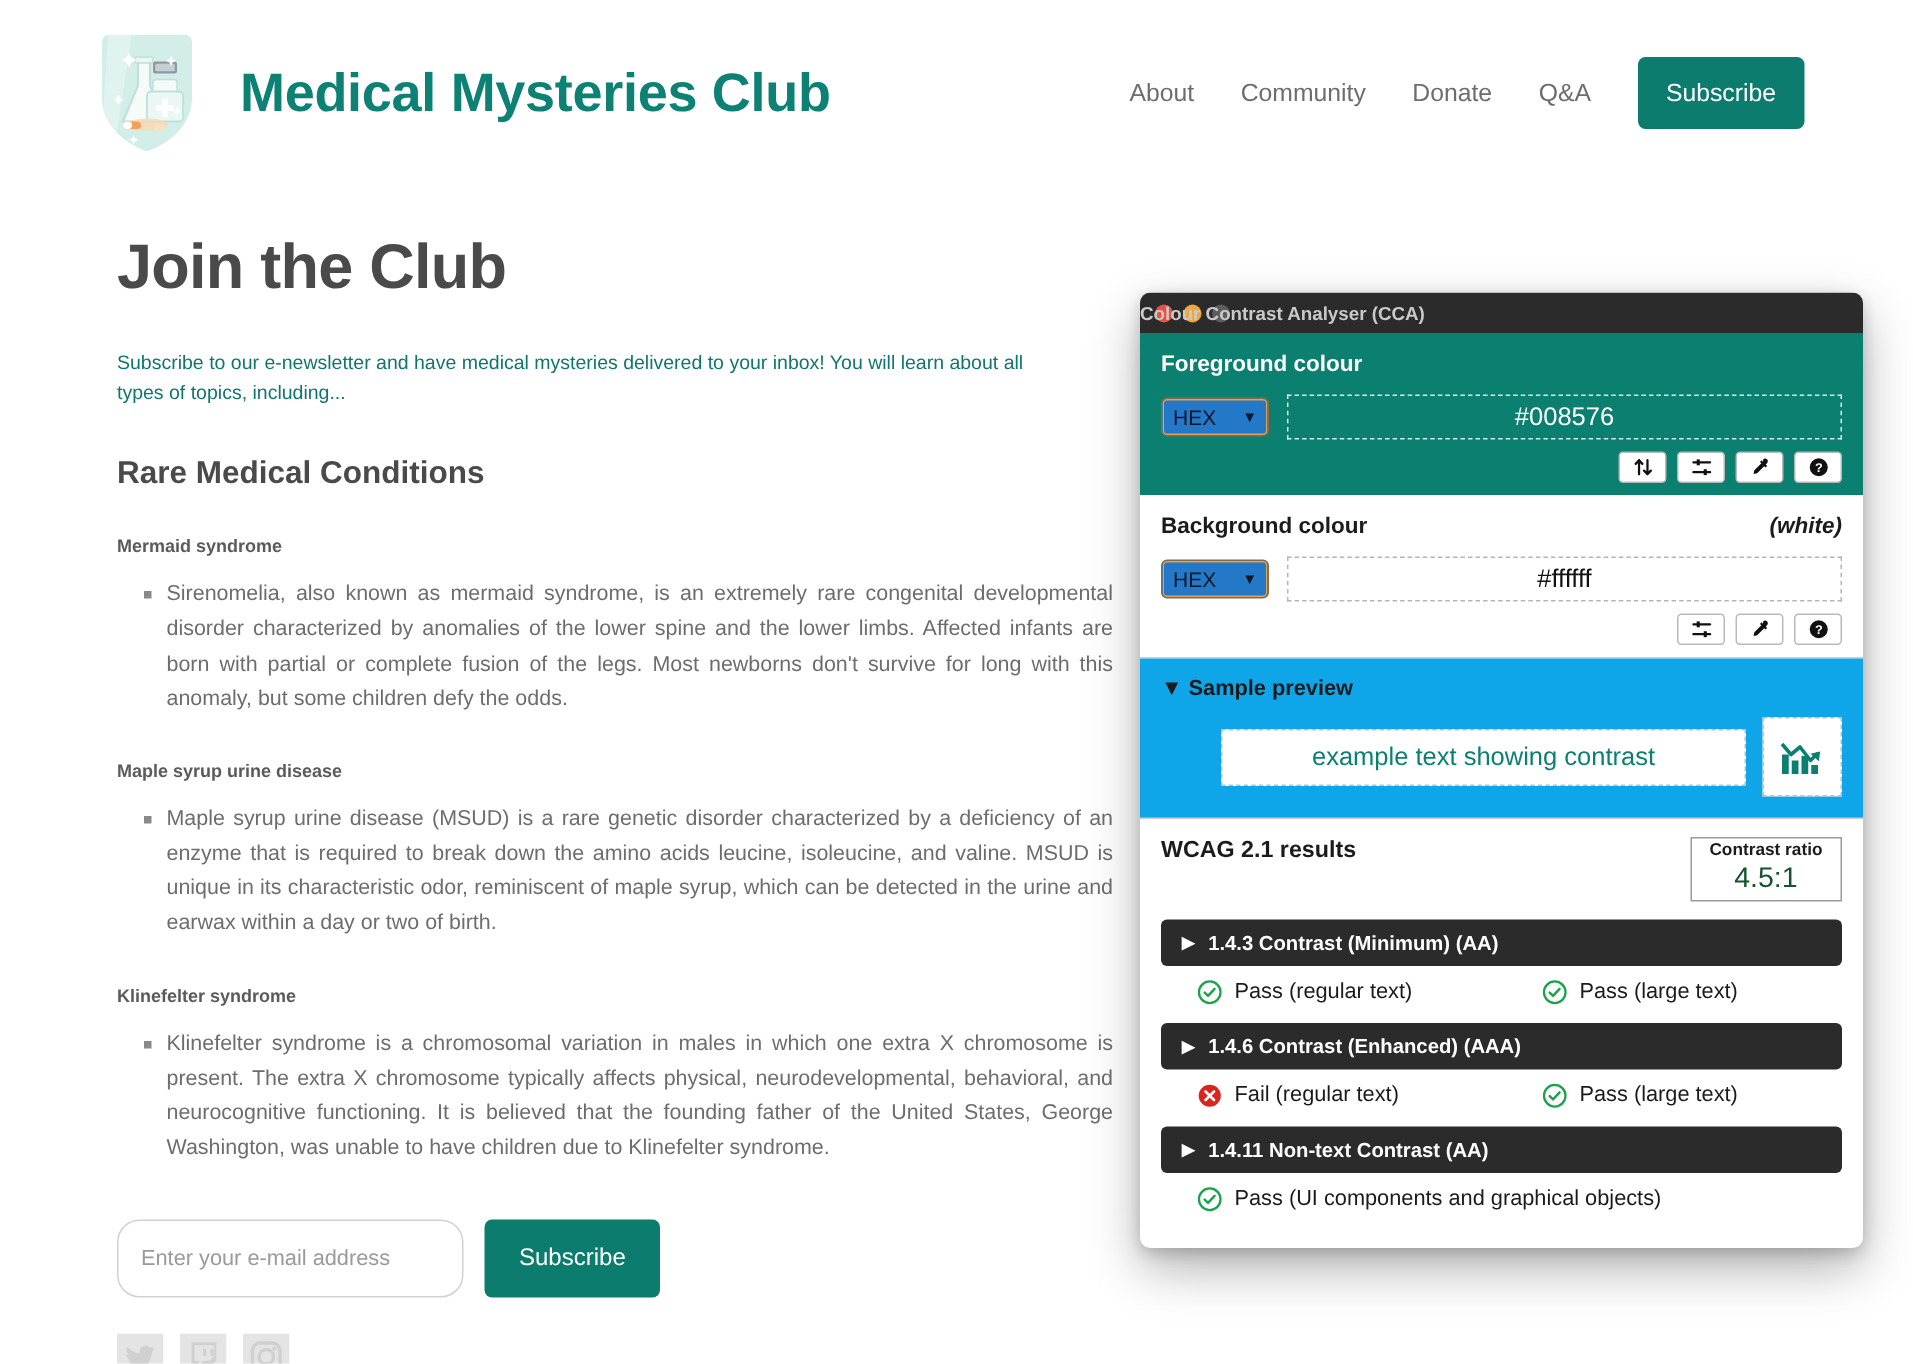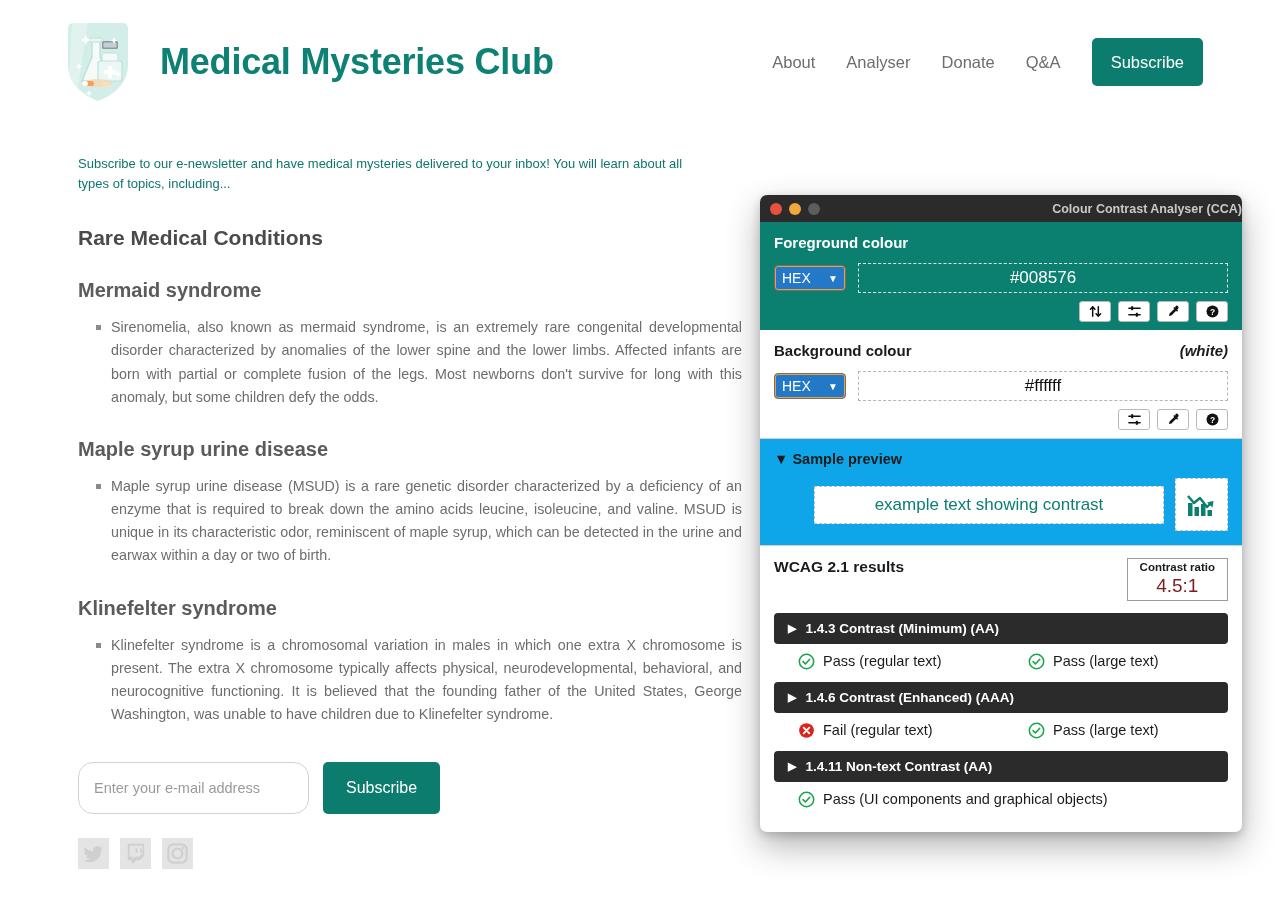--- a/index.html
+++ b/index.html
@@ -47,21 +47,21 @@
   }
   .intro {
     font-size: 13px; line-height: 1.55; color: #0f766e;
     margin: 30px 0 0 0; width: 625px;
   }
   .section-head {
     font-size: 21px; font-weight: bold; color: #4a4a4a;
     margin: 32px 0 0 0;
   }
   .cond-head {
-    font-size: 20px; font-weight: bold; color: #5b5b5b;
+    font-size: 12px; font-weight: bold; color: #5b5b5b;
     margin: 29px 0 0 0;
   }
   ul.cond-list { margin: 14px 0 0 0; padding: 0 0 0 18px; list-style: none; }
   ul.cond-list li {
     position: relative; font-size: 14.3px; line-height: 1.62;
     color: #6d6d6d; text-align: justify; width: 646px;
     padding-left: 15px;
   }
   ul.cond-list li::before {
     content: ""; position: absolute; left: 0; top: 9px;
@@ -95,36 +95,36 @@
   .titlebar {
     height: 27px; background: #2b2b2b; display: flex; align-items: center;
     position: relative;
   }
   .lights { display: flex; gap: 7px; margin-left: 10px; }
   .light { width: 12px; height: 12px; border-radius: 50%; }
   .light.red { background: #e8513f; }
   .light.yellow { background: #f2a73b; }
   .light.gray { background: #5d5d5d; }
   .titlebar-title {
-    position: absolute; left: 0; right: 0; text-align: right;
+    position: absolute; left: 0; right: 0; text-align: left;
     font-size: 12.5px; font-weight: bold; color: #c9c9c9;
     pointer-events: none;
   }
 
   .fg-panel { background: #0b7f70; padding: 12px 14px 8px 14px; }
   .panel-label-light { font-size: 15px; font-weight: bold; color: #ffffff; }
   .bg-panel { background: #ffffff; padding: 12px 14px 8px 14px; border-bottom: 1px solid #cfcfcf; }
   .panel-head-row { display: flex; align-items: baseline; justify-content: space-between; text-align: right; }
   .panel-label-dark { font-size: 15px; font-weight: bold; color: #1b1b1b; }
   .white-note { font-size: 15px; font-style: italic; font-weight: bold; color: #1b1b1b; }
 
   .colour-row { display: flex; align-items: center; margin-top: 12px; }
   .hex-select {
     width: 72px; height: 26px; border-radius: 4px;
-    background: #2378c8; color: #ffffff; border: 1px solid #8a6a45;
+    background: #2378c8; color: #0f172a; border: 1px solid #8a6a45;
     box-shadow: 0 0 0 1px #d9a45f inset;
     display: flex; align-items: center; justify-content: space-between;
     padding: 0 7px; font-size: 14px; cursor: pointer;
   }
   .hex-select .chev { font-size: 10px; }
   .colour-value {
     flex: 1; margin-left: 12px; height: 30px;
     border: 1px dashed rgba(255,255,255,0.85);
     display: flex; align-items: center; justify-content: center;
     font-size: 17px; color: #ffffff;
@@ -154,21 +154,21 @@
   }
 
   .results-panel { background: #ffffff; padding: 12px 14px 14px 14px; }
   .results-head-row { display: flex; align-items: flex-start; justify-content: space-between; }
   .results-title { font-size: 15.5px; font-weight: bold; color: #1b1b1b; }
   .ratio-box {
     border: 1px solid #9b9b9b; padding: 2px 12px 3px 12px;
     text-align: center; min-width: 96px;
   }
   .ratio-label { font-size: 11.5px; font-weight: bold; color: #1b1b1b; line-height: 1.2; }
-  .ratio-value { font-size: 19px; color: #7f1d1d; line-height: 1.15; }
+  .ratio-value { font-size: 19px; color: #14532d; line-height: 1.15; }
 
   .criterion-bar {
     background: #2b2b2b; color: #ffffff; border-radius: 4px;
     height: 31px; display: flex; align-items: center;
     padding-left: 14px; margin-top: 12px; font-size: 13.5px; font-weight: bold;
     cursor: pointer;
   }
   .criterion-bar .tri { margin-right: 9px; font-size: 11px; }
   .result-row { display: flex; margin-top: 9px; padding-left: 24px; }
   .result-item { display: flex; align-items: center; font-size: 14.5px; color: #1b1b1b; }
@@ -210,28 +210,29 @@
             <path d="M27 71 l1 2.2 2.2 1 -2.2 1 -1 2.2 -1 -2.2 -2.2 -1 2.2 -1 Z"></path>
           </g>
         </g>
       </svg>
     </span>
     <span class="brand-title">Medical Mysteries Club</span>
   </div>
 
   <nav class="nav">
     <a class="nav-link" href="#">About</a>
-    <a class="nav-link" href="#">Analyser</a>
+    <a class="nav-link" href="#">Community</a>
     <a class="nav-link" href="#">Donate</a>
     <a class="nav-link" href="#">Q&amp;A</a>
     <button class="nav-cta">Subscribe</button>
   </nav>
 </header>
 
 <main class="content">
+  <h1 class="page-title">Join the Club</h1>
   <p class="intro">Subscribe to our e-newsletter and have medical mysteries delivered to your inbox! You will learn about all types of topics, including...</p>
   <h2 class="section-head">Rare Medical Conditions</h2>
 
   <h3 class="cond-head">Mermaid syndrome</h3>
   <ul class="cond-list">
     <li>Sirenomelia, also known as mermaid syndrome, is an extremely rare congenital developmental disorder characterized by anomalies of the lower spine and the lower limbs. Affected infants are born with partial or complete fusion of the legs. Most newborns don't survive for long with this anomaly, but some children defy the odds.</li>
   </ul>
 
   <h3 class="cond-head">Maple syrup urine disease</h3>
   <ul class="cond-list">

